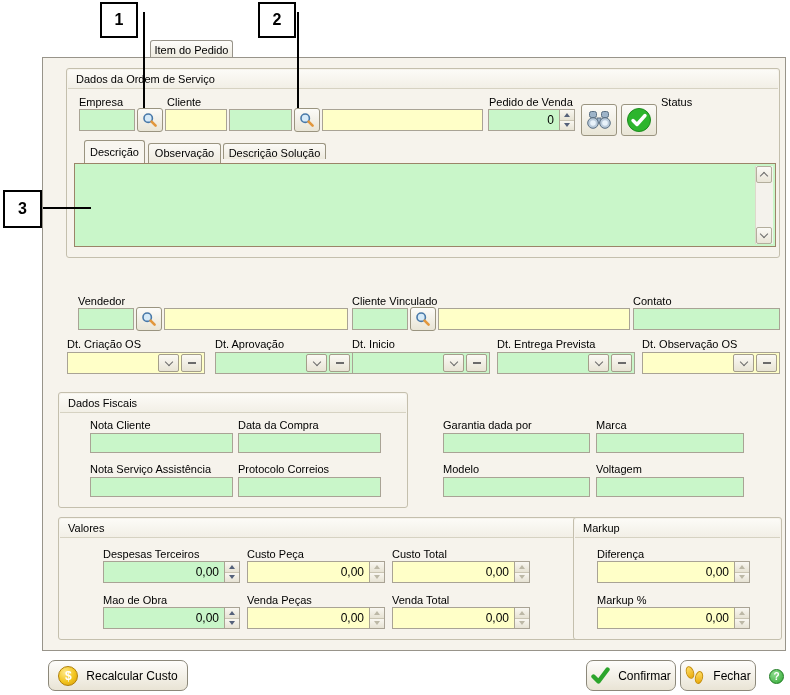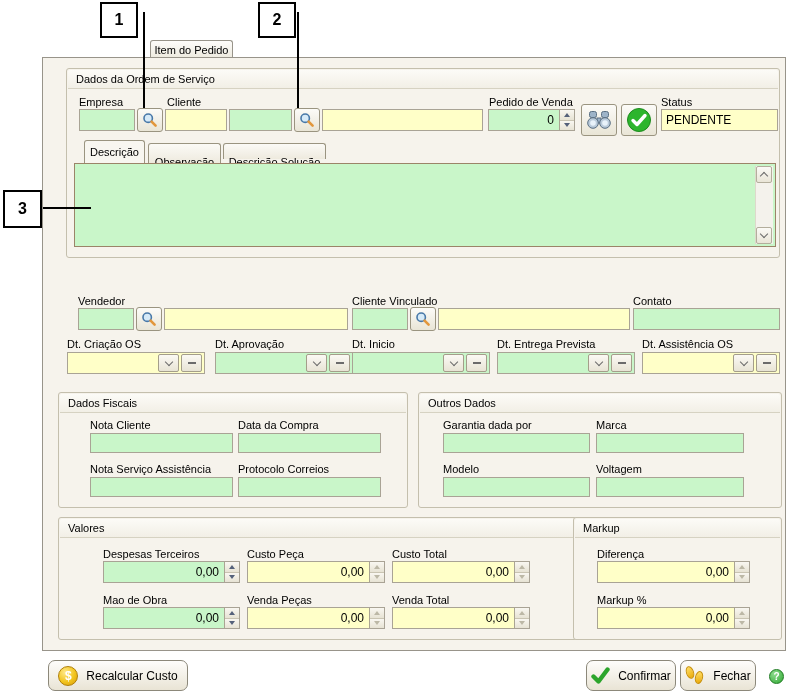--- a/index.html
+++ b/index.html
@@ -55,21 +55,21 @@
 
   .memo { position:absolute; box-sizing:border-box; background:var(--field-green,#c9f6c9); border:1px solid #9b8468; }
   .sb { position:absolute; top:2px; right:2px; bottom:2px; width:17px; background:#f4f2ec; border-left:1px solid #ddd9cb; }
   .sb-btn { position:absolute; left:0; width:16px; height:17px; box-sizing:border-box;
             border:1px solid #b3ae9c; border-radius:2px;
             background:linear-gradient(#fbfaf6,#e9e5d7); display:flex; align-items:center; justify-content:center; }
   .sb-btn.up { top:0; } .sb-btn.dn { bottom:0; }
 
   .dtab { position:absolute; box-sizing:border-box; text-align:center;
           border:1px solid #9a9480; border-bottom:none; border-radius:3px 3px 0 0;
-          background:linear-gradient(#fbfaf6,#eeeade); padding-top:12px; }
+          background:linear-gradient(#fbfaf6,#eeeade); padding-top:3px; }
   .dtab.active { background:#f8f6f0; z-index:2; padding-top:5px; }
 
   .bigbtn { position:absolute; box-sizing:border-box; border:1px solid #8c887a; border-radius:7px;
             background:linear-gradient(#fefdfb,#e9e4d5); display:flex; align-items:center; justify-content:center;
             gap:8px; font-size:12px; cursor:default; }
   .coin { width:20px; height:20px; border-radius:50%; box-sizing:border-box;
           background:radial-gradient(circle at 35% 30%, #ffe98a, var(--coin-gold,#f2c41d) 55%, #d89b0a);
           border:1px solid #b07f08; color:#fff; font-weight:bold; font-size:12px;
           display:flex; align-items:center; justify-content:center; }
   .foot { position:relative; width:20px; height:20px; }
@@ -147,23 +147,20 @@
     </svg>
   </div>
   <div class="btn-sq" style="left:621px; top:104px; width:36px; height:32px;">
     <svg width="26" height="26" viewBox="0 0 26 26">
       <circle cx="13" cy="13" r="11.5" fill="#2db52d" stroke="#1d8a1d"></circle>
       <path d="M7 13.5 L11 17.5 L19 8.5" fill="none" stroke="#fff" stroke-width="3.4" stroke-linecap="round" stroke-linejoin="round"></path>
     </svg>
   </div>
 
   <div class="lbl" style="left:661px; top:96px;">Status</div>
-  <div class="fld yellow" style="left:661px; top:109px; width:117px; height:22px;">
-    <div class="statusval">PENDENTE</div>
-  </div>
 
   <div class="dtab active" style="left:84px; top:140px; width:61px; height:23px;">
     <span>Descrição</span>
   </div>
   <div class="dtab" style="left:148px; top:143px; width:73px; height:20px;">
     <span>Observação</span>
   </div>
   <div class="dtab" style="left:223px; top:143px; width:103px; height:16px;">
     <span>Descrição Solução</span>
   </div>
@@ -237,21 +234,21 @@
   <div class="lbl" style="left:497px; top:338px;">Dt. Entrega Prevista</div>
   <div class="datefld green" style="left:497px; top:352px; width:138px; height:22px;">
     <span class="dbtn combo">
         <i class="chv"></i>
       </span>
     <span class="dbtn minus">
         <i class="mns"></i>
       </span>
   </div>
 
-  <div class="lbl" style="left:642px; top:338px;">Dt. Assistência OS</div>
+  <div class="lbl" style="left:642px; top:338px;">Dt. Observação OS</div>
   <div class="datefld yellow" style="left:642px; top:352px; width:138px; height:22px;">
     <span class="dbtn combo">
         <i class="chv"></i>
       </span>
     <span class="dbtn minus">
         <i class="mns"></i>
       </span>
   </div>
 
   <div class="group" style="left:58px; top:392px; width:350px; height:116px;">
@@ -259,23 +256,20 @@
   </div>
   <div class="lbl" style="left:90px; top:419px;">Nota Cliente</div>
   <div class="fld green" style="left:90px; top:433px; width:143px; height:20px;"></div>
   <div class="lbl" style="left:238px; top:419px;">Data da Compra</div>
   <div class="fld green" style="left:238px; top:433px; width:143px; height:20px;"></div>
   <div class="lbl" style="left:90px; top:463px;">Nota Serviço Assistência</div>
   <div class="fld green" style="left:90px; top:477px; width:143px; height:20px;"></div>
   <div class="lbl" style="left:238px; top:463px;">Protocolo Correios</div>
   <div class="fld green" style="left:238px; top:477px; width:143px; height:20px;"></div>
 
-  <div class="group" style="left:418px; top:392px; width:364px; height:116px;">
-    <div class="gcap">Outros Dados</div>
-  </div>
   <div class="lbl" style="left:443px; top:419px;">Garantia dada por</div>
   <div class="fld green" style="left:443px; top:433px; width:147px; height:20px;"></div>
   <div class="lbl" style="left:596px; top:419px;">Marca</div>
   <div class="fld green" style="left:596px; top:433px; width:148px; height:20px;"></div>
   <div class="lbl" style="left:443px; top:463px;">Modelo</div>
   <div class="fld green" style="left:443px; top:477px; width:147px; height:20px;"></div>
   <div class="lbl" style="left:596px; top:463px;">Voltagem</div>
   <div class="fld green" style="left:596px; top:477px; width:148px; height:20px;"></div>
 
   <div class="group" style="left:58px; top:517px; width:556px; height:123px;">

